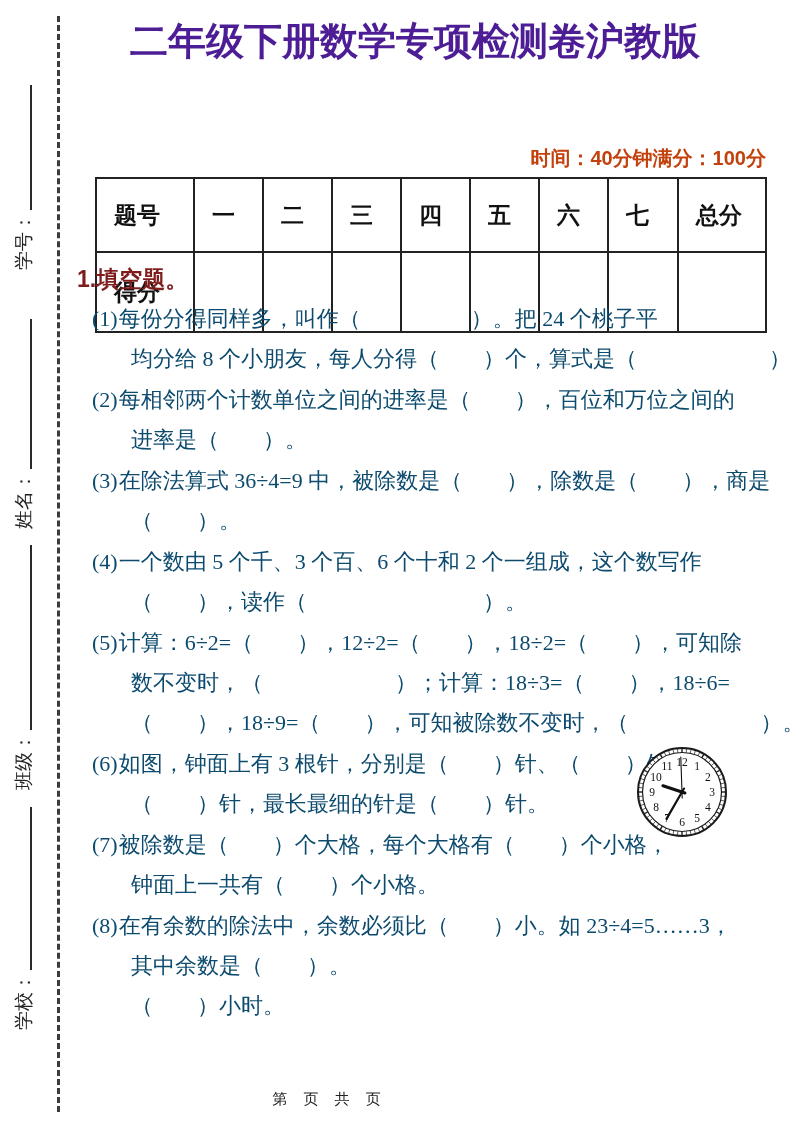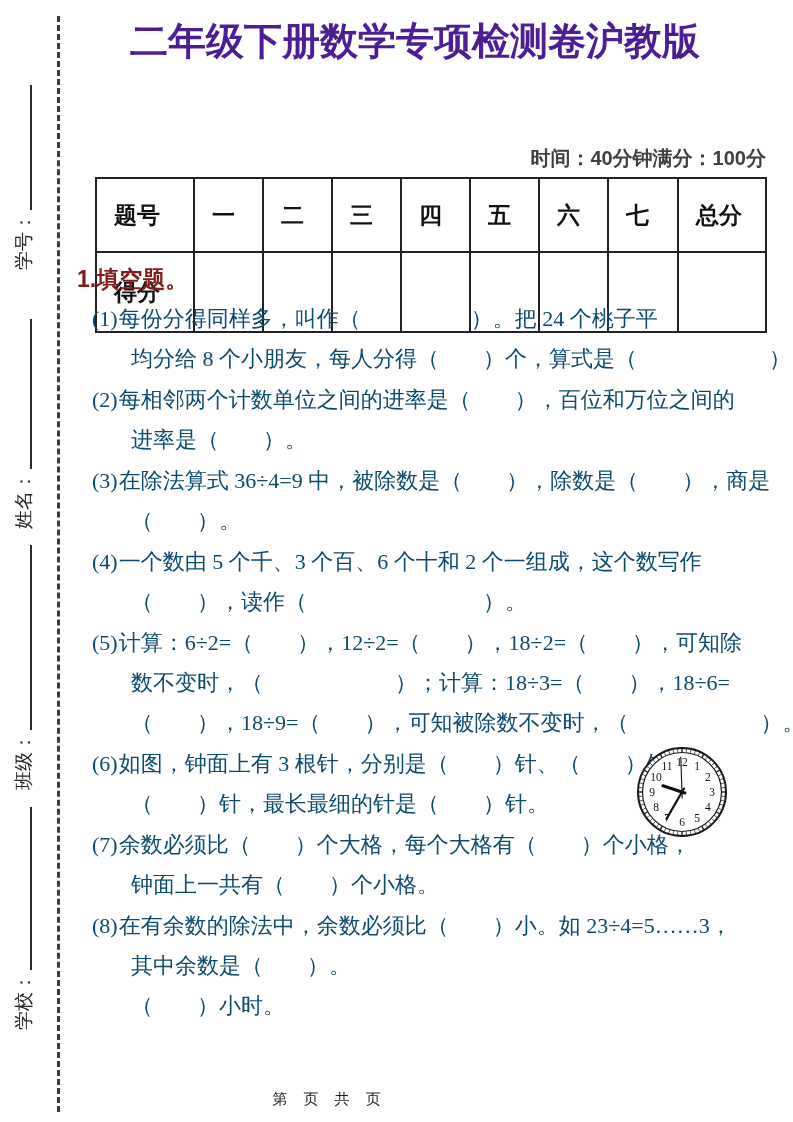--- a/index.html
+++ b/index.html
@@ -21,21 +21,21 @@
   #mg4{top:1030px;width:226px;} #mg4 .blank{width:163px;}
 
   .hdr-title{position:absolute;left:55px;top:16px;width:720px;text-align:center;
              font-family:"Liberation Sans","DejaVu Sans",sans-serif;
              font-weight:bold;font-size:38px;color:#4c1d95;}
   .hdr-subtitle{position:absolute;left:55px;top:82px;width:720px;text-align:center;
              font-family:"Liberation Sans","DejaVu Sans",sans-serif;
              font-weight:bold;font-size:34px;color:#0a0a0a;}
   .time-info{position:absolute;left:0;top:145px;width:766px;text-align:right;
              font-family:"Liberation Sans","DejaVu Sans",sans-serif;
-             font-weight:bold;font-size:20px;color:#404040;}
+             font-weight:bold;font-size:20px;color:#c2410c;}
 
   table.score-table{position:absolute;left:95px;top:177px;border-collapse:collapse;
              font-family:"Liberation Sans","DejaVu Sans",sans-serif;
              font-weight:bold;font-size:23px;color:#111;table-layout:fixed;}
   table.score-table td{border:2px solid #222;text-align:left;padding:17px;overflow:hidden;}
   tr.r1 td{height:38px;}
   tr.r2 td{height:44px;}
 
   .section-heading{position:absolute;left:77px;top:264px;
              font-family:"Liberation Sans","DejaVu Sans",sans-serif;
@@ -129,21 +129,21 @@
     <div class="q-line first"><span class="q-num">(4)</span><span>一个数由 5 个千、3 个百、6 个十和 2 个一组成，这个数写作</span></div>
     <div class="q-line cont"><span>（　　），读作（　　　　　　　　）。</span></div>
 
     <div class="q-line first"><span class="q-num">(5)</span><span>计算：6÷2=（　　），12÷2=（　　），18÷2=（　　），可知除</span></div>
     <div class="q-line cont"><span>数不变时，（　　　　　　）；计算：18÷3=（　　），18÷6=</span></div>
     <div class="q-line cont"><span>（　　），18÷9=（　　），可知被除数不变时，（　　　　　　）。</span></div>
 
     <div class="q-line first"><span class="q-num">(6)</span><span>如图，钟面上有 3 根针，分别是（　　）针、（　　）针、</span></div>
     <div class="q-line cont"><span>（　　）针，最长最细的针是（　　）针。</span></div>
 
-    <div class="q-line first"><span class="q-num">(7)</span><span>余数必须比（　　）个大格，每个大格有（　　）个小格，</span></div>
+    <div class="q-line first"><span class="q-num">(7)</span><span>被除数是（　　）个大格，每个大格有（　　）个小格，</span></div>
     <div class="q-line cont"><span>钟面上一共有（　　）个小格。</span></div>
 
     <div class="q-line first"><span class="q-num">(8)</span><span>在有余数的除法中，余数必须比（　　）小。如 23÷4=5……3，</span></div>
     <div class="q-line cont"><span>其中余数是（　　）。</span></div>
 
     <div class="q-line cont"><span>（　　）小时。</span></div>
   </div>
 
   <div class="clock-wrap">
     <svg id="clock-svg" width="92" height="92" viewBox="0 0 92 92" xmlns="http://www.w3.org/2000/svg">

